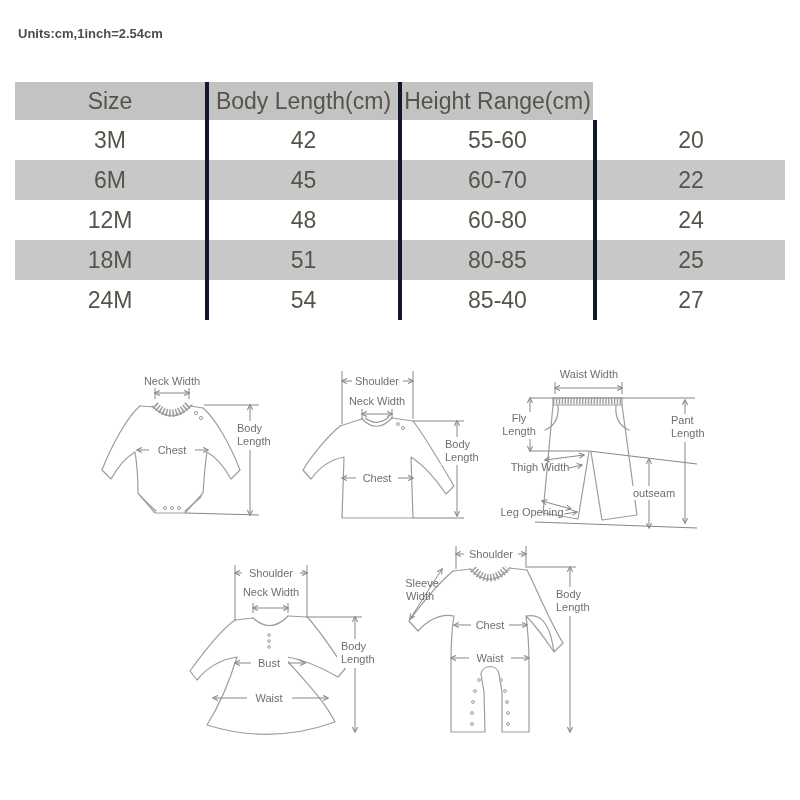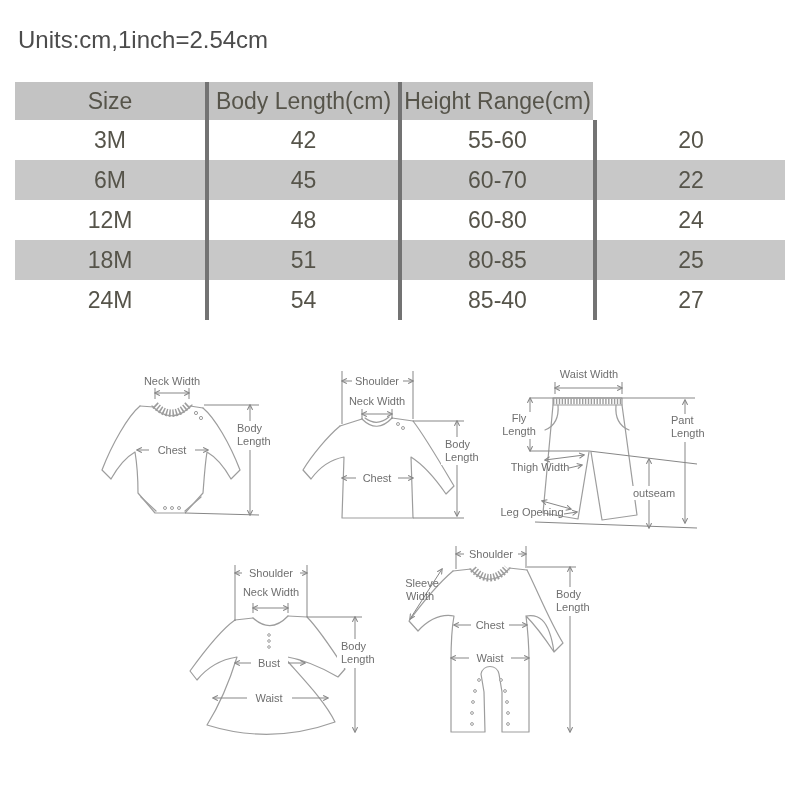--- a/index.html
+++ b/index.html
@@ -1,24 +1,24 @@
 <!DOCTYPE html>
 <html><head>
 <meta charset="utf-8">
 <style>
   html,body{margin:0;padding:0;background:#fff}
   .canvas{position:relative;width:800px;height:800px;background:#ffffff;
           font-family:"Liberation Sans",sans-serif;overflow:hidden}
-  .title{position:absolute;left:18px;top:26px;font-size:24px;font-weight:normal;color:#4c4c4c}
+  .title{position:absolute;left:18px;top:26px;font-size:13px;font-weight:bold;color:#4c4c4c}
   
   .tbl{position:absolute;left:15px;top:82px;width:770px;font-size:23px;color:#56544a}
   .trow{display:grid;grid-template-columns:190px 193px 195px 192px;height:40px}
   .trow.thead{height:38px}
   .cell{display:flex;align-items:center;justify-content:center;box-sizing:border-box}
-  .cell.divl{border-left:4px solid #737373}
+  .cell.divl{border-left:4px solid #0f172a}
   .thead .cell{background:#c3c3c3}
   .stripe .cell{background:#c8c8c8}
   
   svg.dg{position:absolute;overflow:visible}
   .g{fill:none;stroke:#9d9d9d;stroke-width:1.2;stroke-linecap:round;stroke-linejoin:round}
   .rib{fill:none;stroke:#9d9d9d;stroke-width:7.5;stroke-dasharray:1.6 1.7}
   .ribp{fill:none;stroke:#9d9d9d;stroke-width:5.5;stroke-dasharray:1.4 1.5}
   .d{fill:none;stroke:#878787;stroke-width:1}
   .bgr{fill:#ffffff}
   .lbl{fill:#6f6f6f;font-size:11px;font-family:"Liberation Sans",sans-serif}

